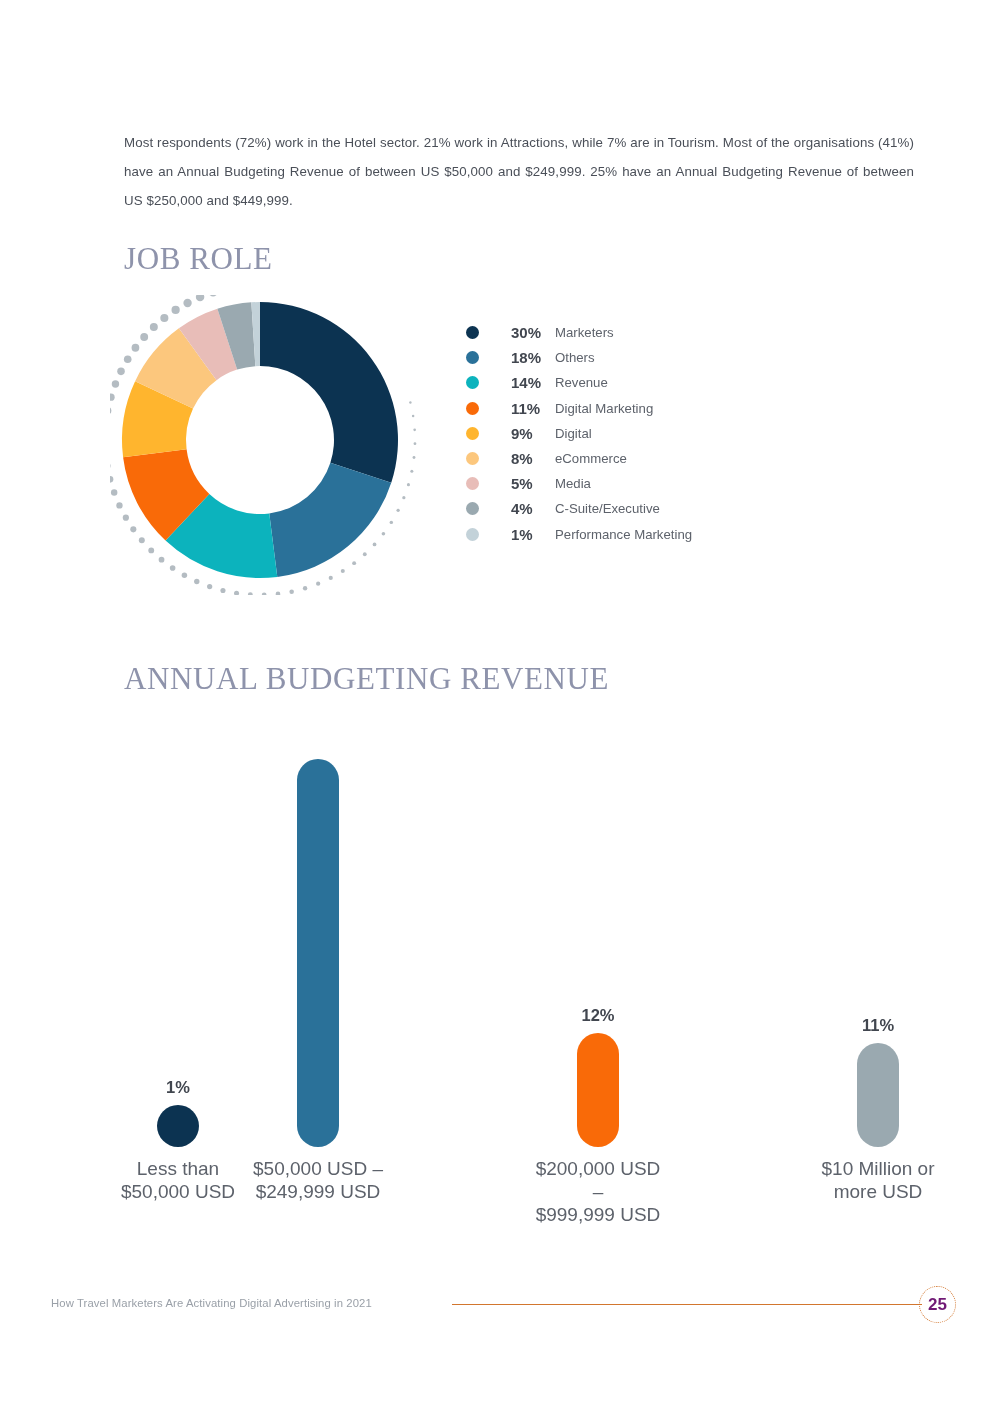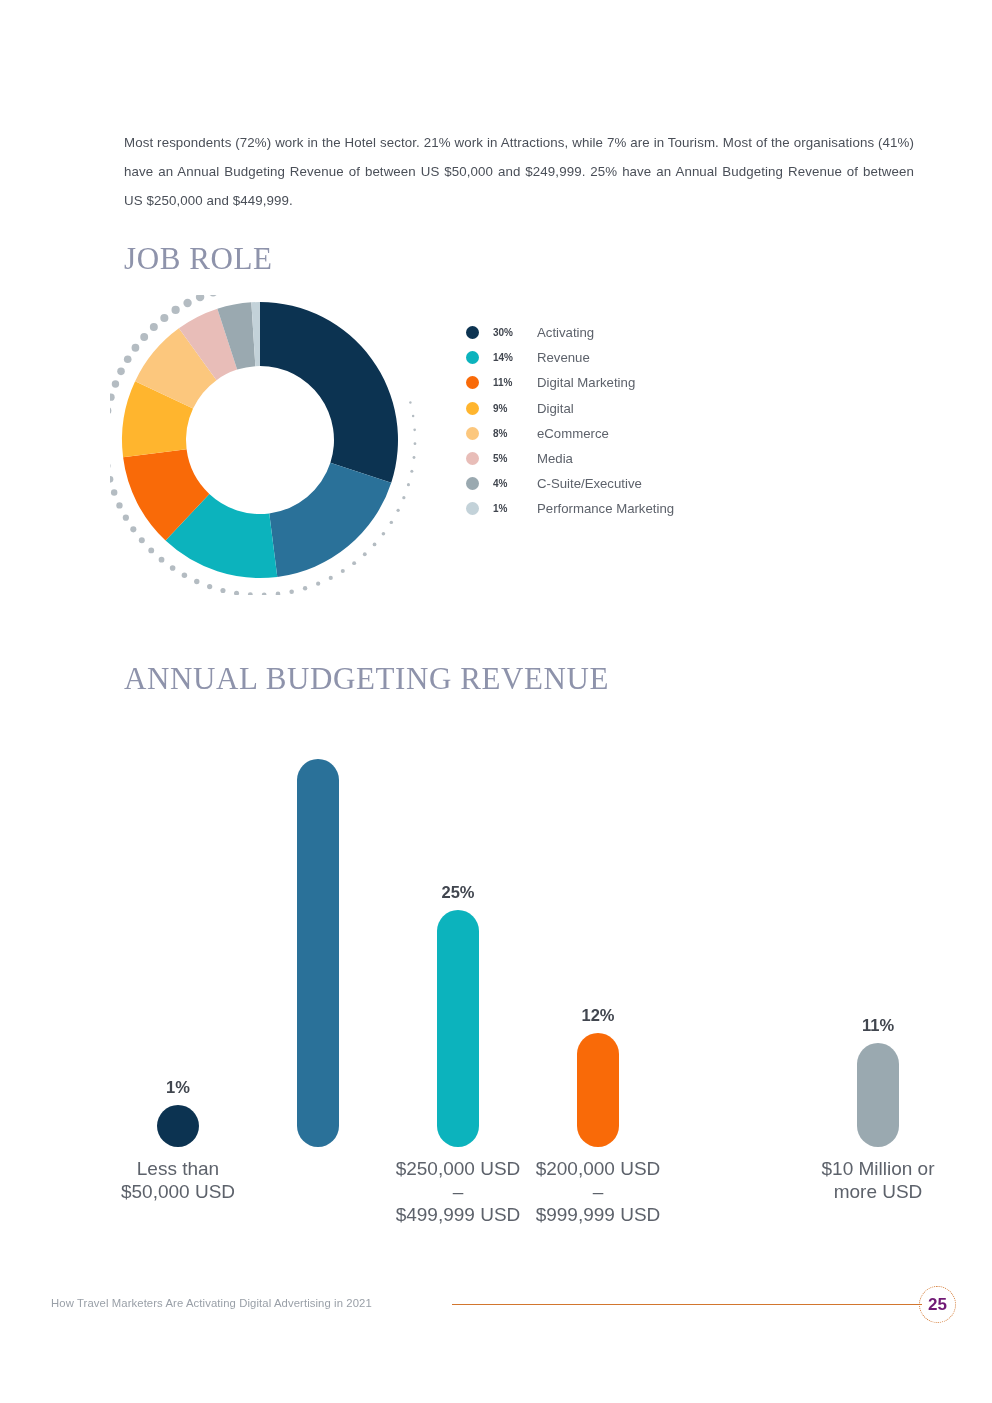--- a/index.html
+++ b/index.html
@@ -64,22 +64,22 @@
     height: 25.2px;
   }
   .legend-dot {
     width: 13px;
     height: 13px;
     border-radius: 50%;
     flex: 0 0 auto;
   }
   .legend-pct {
     width: 44px;
-    margin-left: 14px;
-    font-size: 10px;
+    margin-left: 32px;
+    font-size: 15px;
     font-weight: bold;
     color: #41464f;
     flex: 0 0 auto;
   }
   .legend-label {
     font-size: 13.2px;
     color: #5d626b;
     white-space: nowrap;
   }
 
@@ -244,21 +244,26 @@
         <path d="M 107.35565477625724 13.754200751268826 A 138 138 0 0 1 141.33490830495467 7.272311476898523 L 145.35350155483076 71.1460220963079 A 74 74 0 0 0 127.13274241625388 74.62181779415864 Z" fill="#9aa9b0"></path>
         <path d="M 141.33490830495467 7.272311476898523 A 138 138 0 0 1 149.99999999999997 7 L 150 71 A 74 74 0 0 0 145.35350155483076 71.1460220963079 Z" fill="#c3d2d9"></path>
       </g>
   </svg>
 </div>
 
 <div class="legend" id="legend">
     <div class="legend-row">
       <span class="legend-dot" style="background: rgb(12, 51, 81);"></span>
       <span class="legend-pct">30%</span>
-      <span class="legend-label">Activating</span>
+      <span class="legend-label">Marketers</span>
+    </div>
+    <div class="legend-row">
+      <span class="legend-dot" style="background: rgb(42, 113, 153);"></span>
+      <span class="legend-pct">18%</span>
+      <span class="legend-label">Others</span>
     </div>
     <div class="legend-row">
       <span class="legend-dot" style="background: rgb(12, 179, 189);"></span>
       <span class="legend-pct">14%</span>
       <span class="legend-label">Revenue</span>
     </div>
     <div class="legend-row">
       <span class="legend-dot" style="background: rgb(249, 106, 8);"></span>
       <span class="legend-pct">11%</span>
       <span class="legend-label">Digital Marketing</span>
@@ -297,27 +302,23 @@
       <div class="bar-value" style="top: 363px;">1%</div>
       <div class="bar-shape" style="top: 390px; height: 42px; background: rgb(12, 51, 81); border-radius: 21px;"></div>
       <div class="bar-caption">
         <div>Less than</div>
         <div>$50,000 USD</div>
       </div>
     </div>
     <div class="bar-col" style="left: 140px;">
       <div class="bar-value" style="top: 8px; margin-top: 42px;">41%</div>
       <div class="bar-shape" style="top: 44px; height: 388px; background: rgb(42, 113, 153); border-radius: 21px;"></div>
-    </div>
-    <div class="bar-col" style="left: 280px;">
-      <div class="bar-value" style="top: 168.415px;">25%</div>
-      <div class="bar-shape" style="top: 195.415px; height: 236.585px; background: rgb(12, 179, 189); border-radius: 21px;"></div>
       <div class="bar-caption">
-        <div>$250,000 USD –</div>
-        <div>$499,999 USD</div>
+        <div>$50,000 USD –</div>
+        <div>$249,999 USD</div>
       </div>
     </div>
     <div class="bar-col" style="left: 420px;">
       <div class="bar-value" style="top: 291.439px;">12%</div>
       <div class="bar-shape" style="top: 318.439px; height: 113.561px; background: rgb(249, 106, 8); border-radius: 21px;"></div>
       <div class="bar-caption">
         <div>$200,000 USD –</div>
         <div>$999,999 USD</div>
       </div>
     </div>

